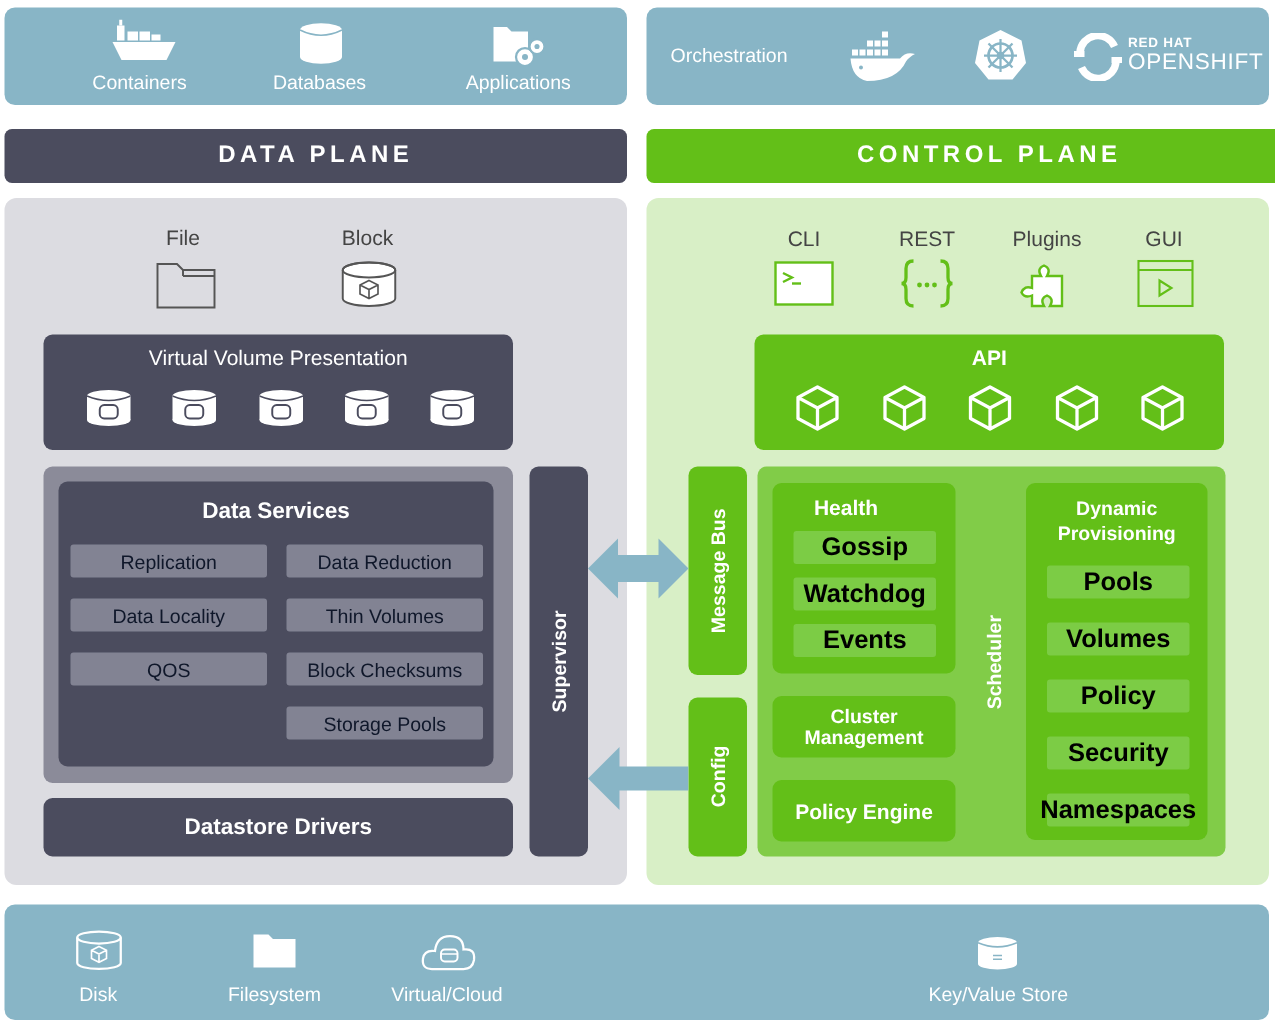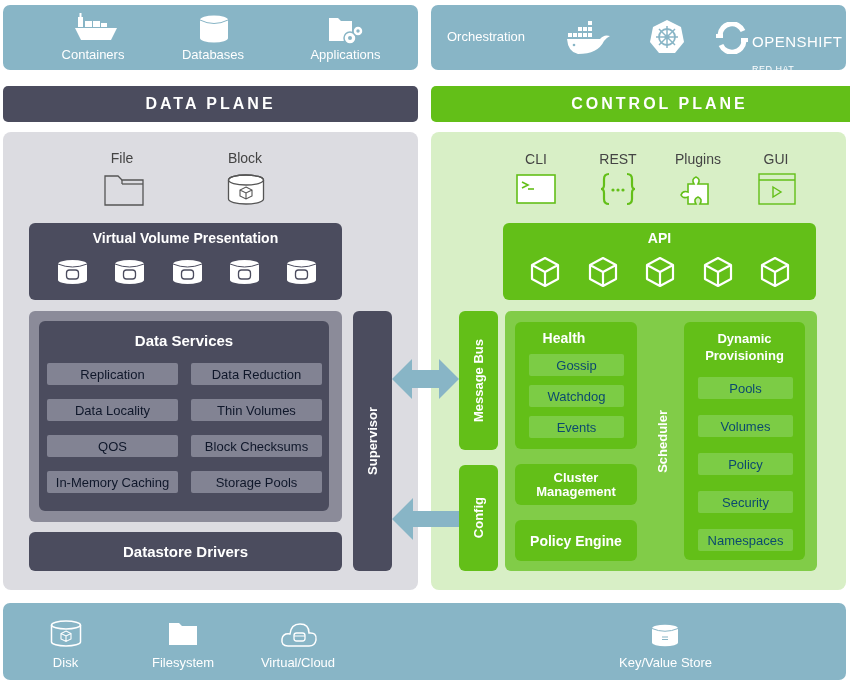--- a/index.html
+++ b/index.html
@@ -10,21 +10,21 @@
   .txt-w { color: #ffffff; }
   .lbl { font-size: 13px; color: #ffffff; text-align: center; }
   .banner { display: flex; align-items: center; justify-content: center;
             color: #ffffff; font-weight: bold; font-size: 16px; letter-spacing: 3px; border-radius: 5px; }
   .dark { background: #4b4c5e; }
   .green { background: #63bf18; }
   .panel-gray { background: #dcdce1; border-radius: 8px; }
   .panel-lg { background: #d8efc6; border-radius: 8px; }
   .center { display: flex; align-items: center; justify-content: center; text-align: center; }
   .ds-item { background: #828393; color: #0f172a; font-size: 13px; border-radius: 2px; text-align: center; }
-  .g-item { background: #7ccc45; color: #0c4a6e; font-size: 13px; border-radius: 2px; }
+  .g-item { background: #7ccc45; color: #000000; font-size: 17px; border-radius: 2px; font-weight: bold; }
   .vert { writing-mode: vertical-rl; transform: rotate(180deg); font-weight: bold; color: #fff; font-size: 13px; }
   .icon-lbl { font-size: 14px; color: #444; text-align: center; }
 </style>
 </head>
 <body>
 
 <div class="abs teal" style="left:3px;top:5px;width:415px;height:65px;">
   <div class="abs" style="left:45px;top:8px;width:90px;height:52px;">
     <svg class="abs" style="left:25px;top:0;" width="46" height="30" viewBox="0 0 46 30">
       <rect x="5" y="4" width="5" height="10" fill="#fff"></rect>
@@ -85,21 +85,21 @@
     </g>
     <circle cx="18" cy="18" r="2.5" fill="#88b5c6"></circle>
   </svg>
   <div class="abs" style="left:285px;top:15px;width:120px;height:36px;">
     <svg class="abs" style="left:0;top:2px;" width="32" height="32" viewBox="0 0 32 32">
       <path d="M4 13 A12 12 0 0 1 27 9" stroke="#fff" stroke-width="5" fill="none"></path>
       <path d="M28 19 A12 12 0 0 1 5 23" stroke="#fff" stroke-width="5" fill="none"></path>
       <rect x="0" y="12" width="7" height="4" fill="#fff"></rect>
         <rect x="25" y="16" width="7" height="4" fill="#fff"></rect>
     </svg>
-    <div class="abs txt-w" style="left:36px;top:3px;font-size:9px;font-weight:normal;letter-spacing:0.5px;margin-top:41px;">RED HAT</div>
+    <div class="abs txt-w" style="left:36px;top:3px;font-size:9px;font-weight:bold;letter-spacing:0.5px;">RED HAT</div>
     <div class="abs txt-w" style="left:36px;top:13px;font-size:15px;letter-spacing:0.5px;">OPENSHIFT</div>
   </div>
 </div>
 
 <div class="abs banner dark" style="left:3px;top:86px;width:415px;height:36px;">DATA PLANE</div>
 <div class="abs banner green" style="left:431px;top:86px;width:457px;height:36px;">CONTROL PLANE</div>
 
 <div class="abs panel-gray" style="left:3px;top:132px;width:415px;height:458px;"></div>
 
 <div class="abs icon-lbl" style="left:97px;top:150px;width:50px;">File</div>
@@ -110,21 +110,21 @@
 </svg>
 <div class="abs icon-lbl" style="left:220px;top:150px;width:50px;">Block</div>
 <svg class="abs" style="left:227px;top:174px;" width="38" height="32" viewBox="0 0 38 32">
   <ellipse cx="19" cy="6" rx="17.5" ry="5" fill="#fff" stroke="#555" stroke-width="1.3"></ellipse>
   <path d="M1.5 6 V25 A17.5 5 0 0 0 36.5 25 V6" fill="#fff" stroke="#555" stroke-width="1.3"></path>
   <ellipse cx="19" cy="6" rx="17.5" ry="5" fill="none" stroke="#555" stroke-width="1.3"></ellipse>
   <path d="M19 13 L25 16 V22 L19 25 L13 22 V16 Z M13 16 L19 19 L25 16 M19 19 V25" fill="none" stroke="#555" stroke-width="1.1"></path>
 </svg>
 
 <div class="abs dark" style="left:29px;top:223px;width:313px;height:77px;border-radius:6px;">
-  <div class="abs txt-w" style="left:0;top:7px;width:313px;text-align:center;font-weight:bold;font-size:14px;">Virtual Volume Presentation</div>
+  <div class="abs txt-w" style="left:0;top:7px;width:313px;text-align:center;font-weight:normal;font-size:14px;">Virtual Volume Presentation</div>
   <div class="abs" style="left:28px;top:36px;width:260px;height:28px;display:flex;justify-content:space-between;">
     <svg width="31" height="26" viewBox="0 0 31 26">
         <ellipse cx="15.5" cy="5" rx="14.5" ry="4" fill="#fff"></ellipse>
         <rect x="1" y="5" width="29" height="16" fill="#fff"></rect>
         <ellipse cx="15.5" cy="21" rx="14.5" ry="4" fill="#fff"></ellipse>
         <path d="M1 5 Q15.5 11 30 5" stroke="#4b4c5e" stroke-width="1" fill="none"></path>
         <rect x="9.5" y="11" width="12" height="9" rx="3" fill="none" stroke="#4b4c5e" stroke-width="1.3"></rect>
       </svg>
     <svg width="31" height="26" viewBox="0 0 31 26">
         <ellipse cx="15.5" cy="5" rx="14.5" ry="4" fill="#fff"></ellipse>
@@ -159,21 +159,20 @@
 
 <div class="abs" style="left:29px;top:311px;width:313px;height:211px;background:#8b8b99;border-radius:6px;"></div>
 <div class="abs dark" style="left:39px;top:321px;width:290px;height:190px;border-radius:6px;">
   <div class="abs txt-w" style="left:0;top:11px;width:290px;text-align:center;font-weight:bold;font-size:15px;">Data Services</div>
   <div class="abs ds-item center" style="left:8px;top:42px;width:131px;height:22px;">Replication</div>
   <div class="abs ds-item center" style="left:152px;top:42px;width:131px;height:22px;">Data Reduction</div>
   <div class="abs ds-item center" style="left:8px;top:78px;width:131px;height:22px;">Data Locality</div>
   <div class="abs ds-item center" style="left:152px;top:78px;width:131px;height:22px;">Thin Volumes</div>
   <div class="abs ds-item center" style="left:8px;top:114px;width:131px;height:22px;">QOS</div>
   <div class="abs ds-item center" style="left:152px;top:114px;width:131px;height:22px;">Block Checksums</div>
-  <div class="abs ds-item center" style="left:8px;top:150px;width:131px;height:22px;">In-Memory Caching</div>
   <div class="abs ds-item center" style="left:152px;top:150px;width:131px;height:22px;">Storage Pools</div>
 </div>
 
 <div class="abs dark center txt-w" style="left:29px;top:532px;width:313px;height:39px;border-radius:6px;font-weight:bold;font-size:15px;">Datastore Drivers</div>
 
 <div class="abs dark center" style="left:353px;top:311px;width:39px;height:260px;border-radius:6px;">
   <span class="vert">Supervisor</span>
 </div>
 
 <div class="abs panel-lg" style="left:431px;top:132px;width:415px;height:458px;"></div>

